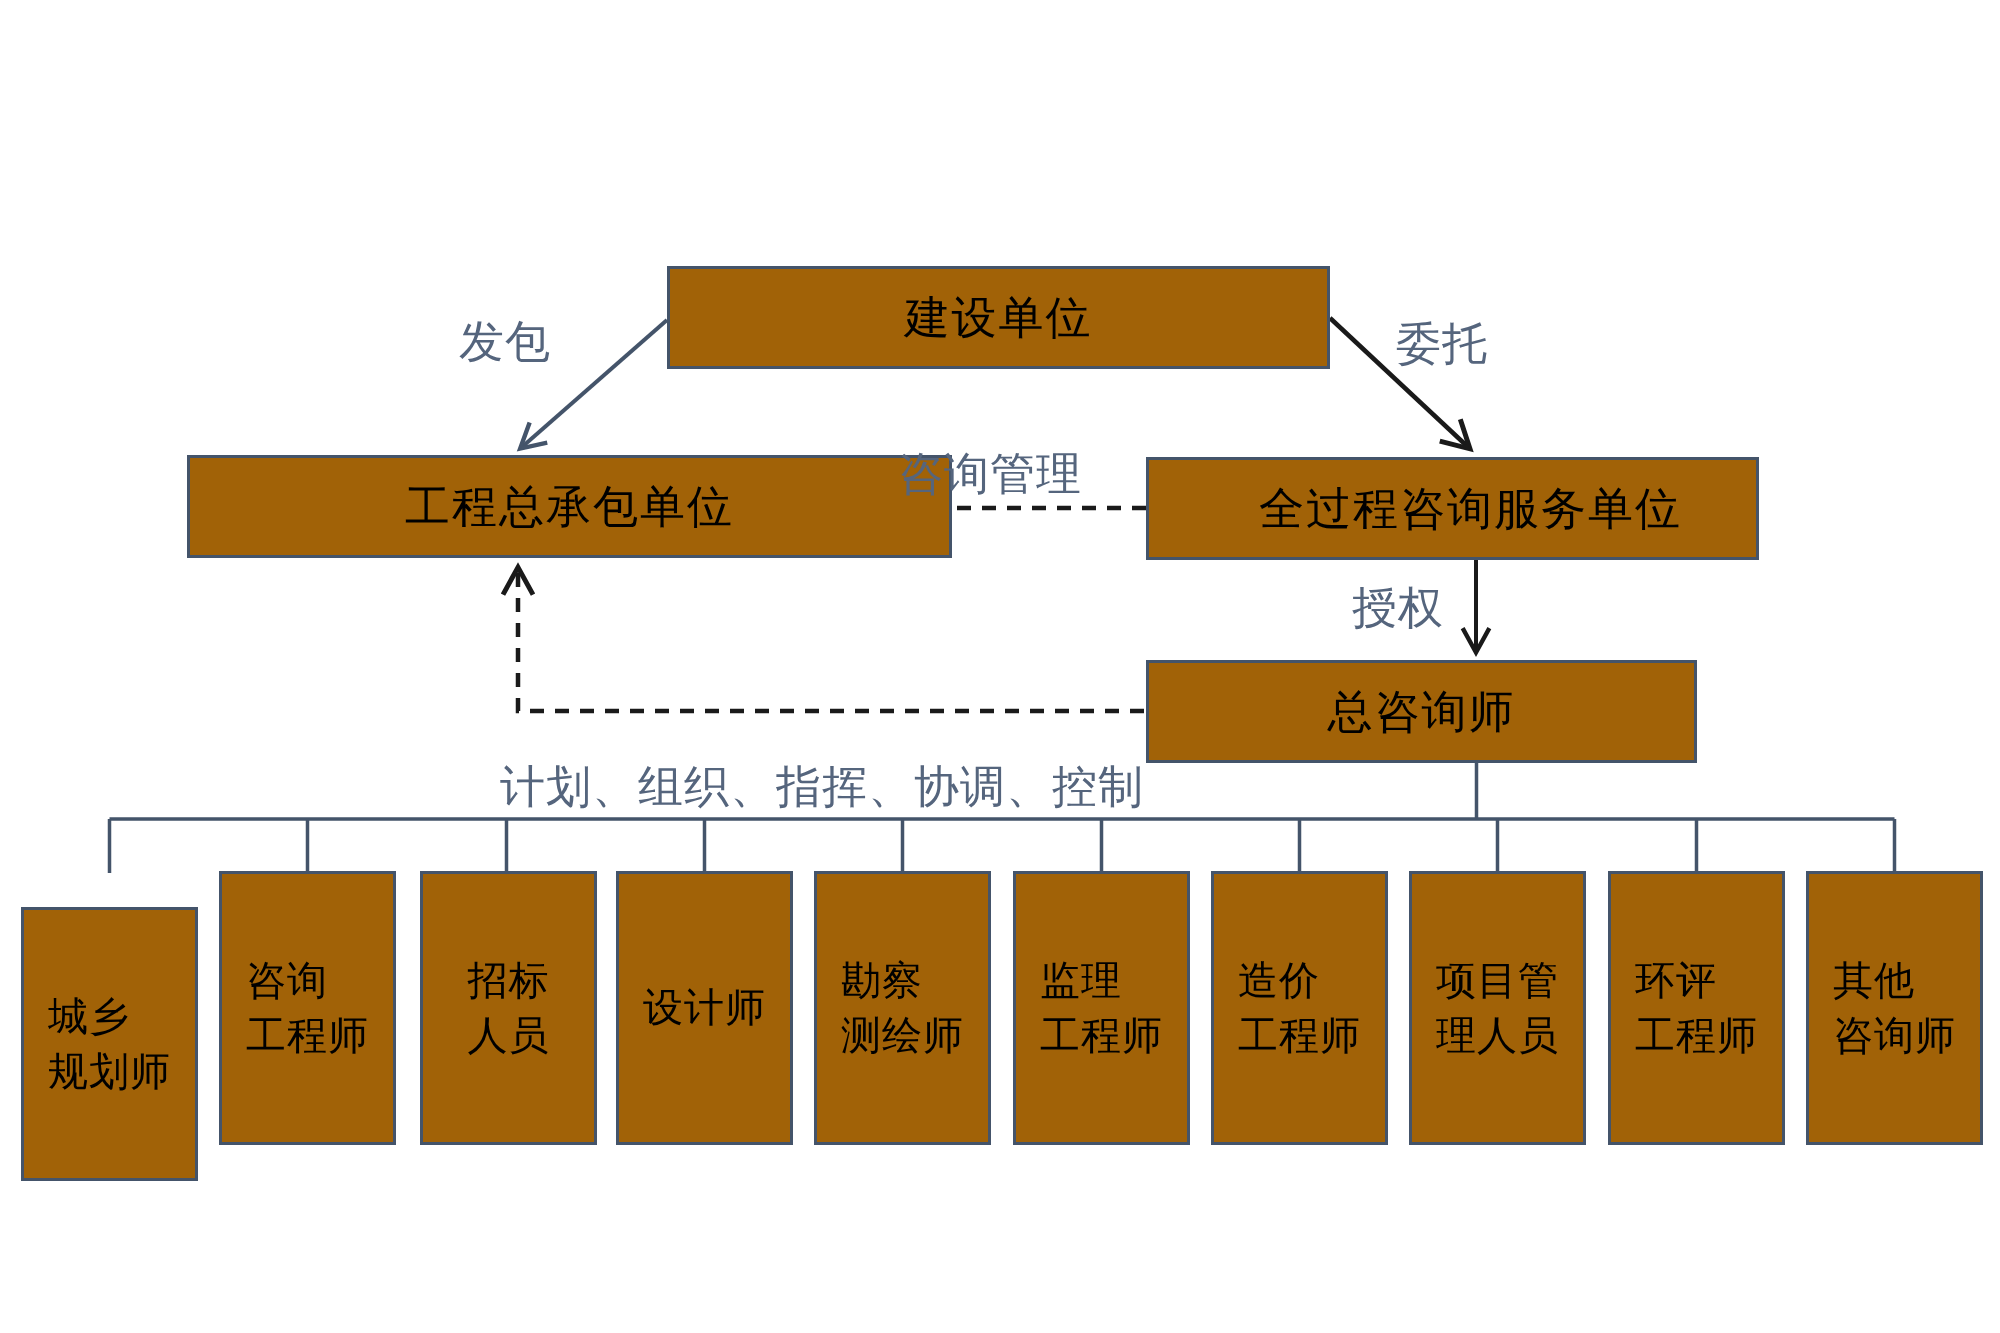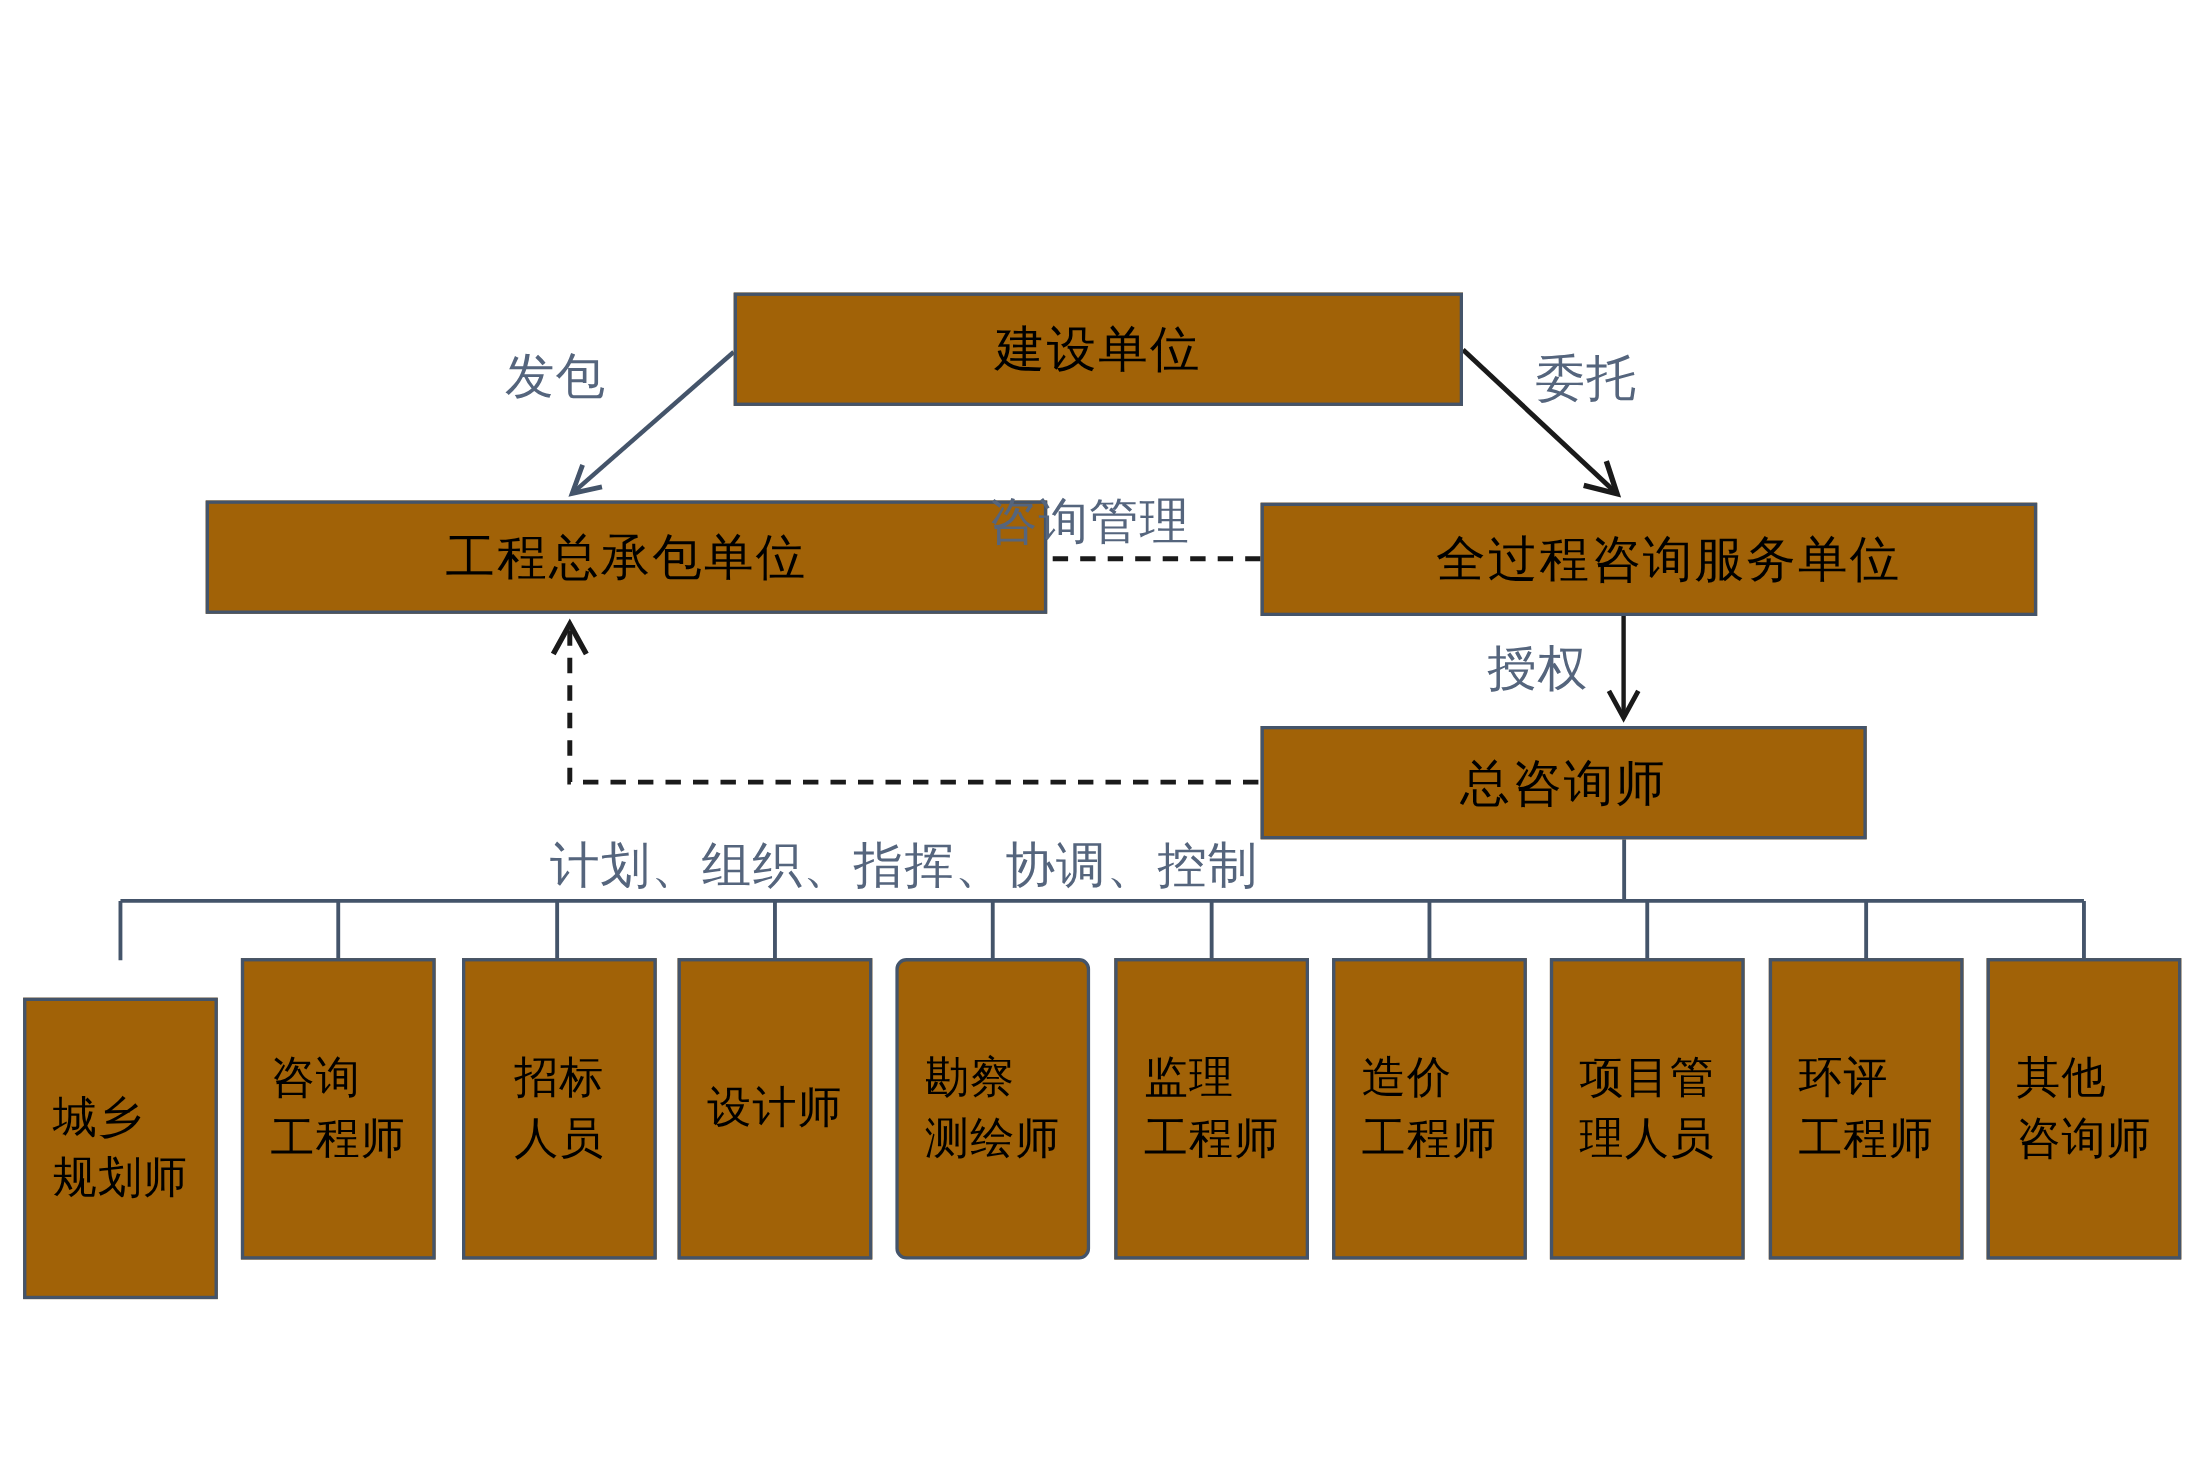--- a/index.html
+++ b/index.html
@@ -26,29 +26,29 @@
     justify-content: center;
     text-align: left;
     color: #000000;
     white-space: pre-line;
   }
   .node.big { font-size: 45px; letter-spacing: 2px; }
   .node.role { font-size: 40px; line-height: 1.38; letter-spacing: 1px; }
 
   #node-owner      { left: 667px;  top: 266px; width: 663px; height: 103px; }
   #node-epc        { left: 187px;  top: 455px; width: 765px; height: 103px; }
-  #node-consulting { left: 1146px; top: 457px; width: 706px; height: 103px; padding-left: 36px; }
+  #node-consulting { left: 1146px; top: 457px; width: 613px; height: 103px; padding-left: 36px; }
   #node-chief      { left: 1146px; top: 660px; width: 551px; height: 103px; }
 
   .role { top: 871px; width: 177px; height: 274px; }
   #role-0 { left: 21px; margin-top: 36px; }
   #role-1 { left: 219px; }
   #role-2 { left: 420px; }
   #role-3 { left: 616px; }
-  #role-4 { left: 814px; border-radius: 10px; }
+  #role-4 { left: 814px; }
   #role-5 { left: 1013px; }
   #role-6 { left: 1211px; }
   #role-7 { left: 1409px; }
   #role-8 { left: 1608px; }
   #role-9 { left: 1806px; }
 
   .edge-label {
     position: absolute;
     transform: translate(-50%, -50%);
     font-size: 45px;

